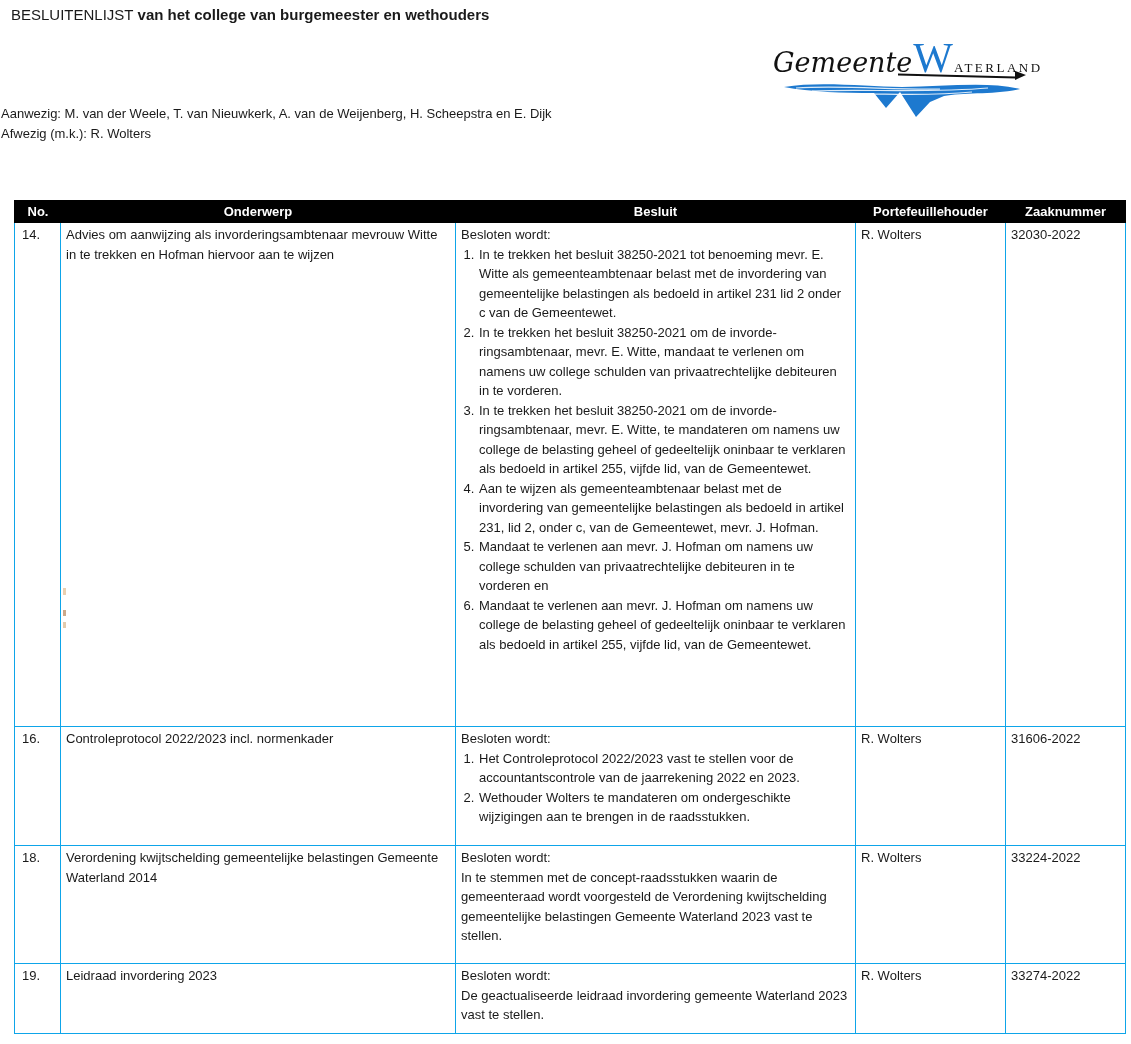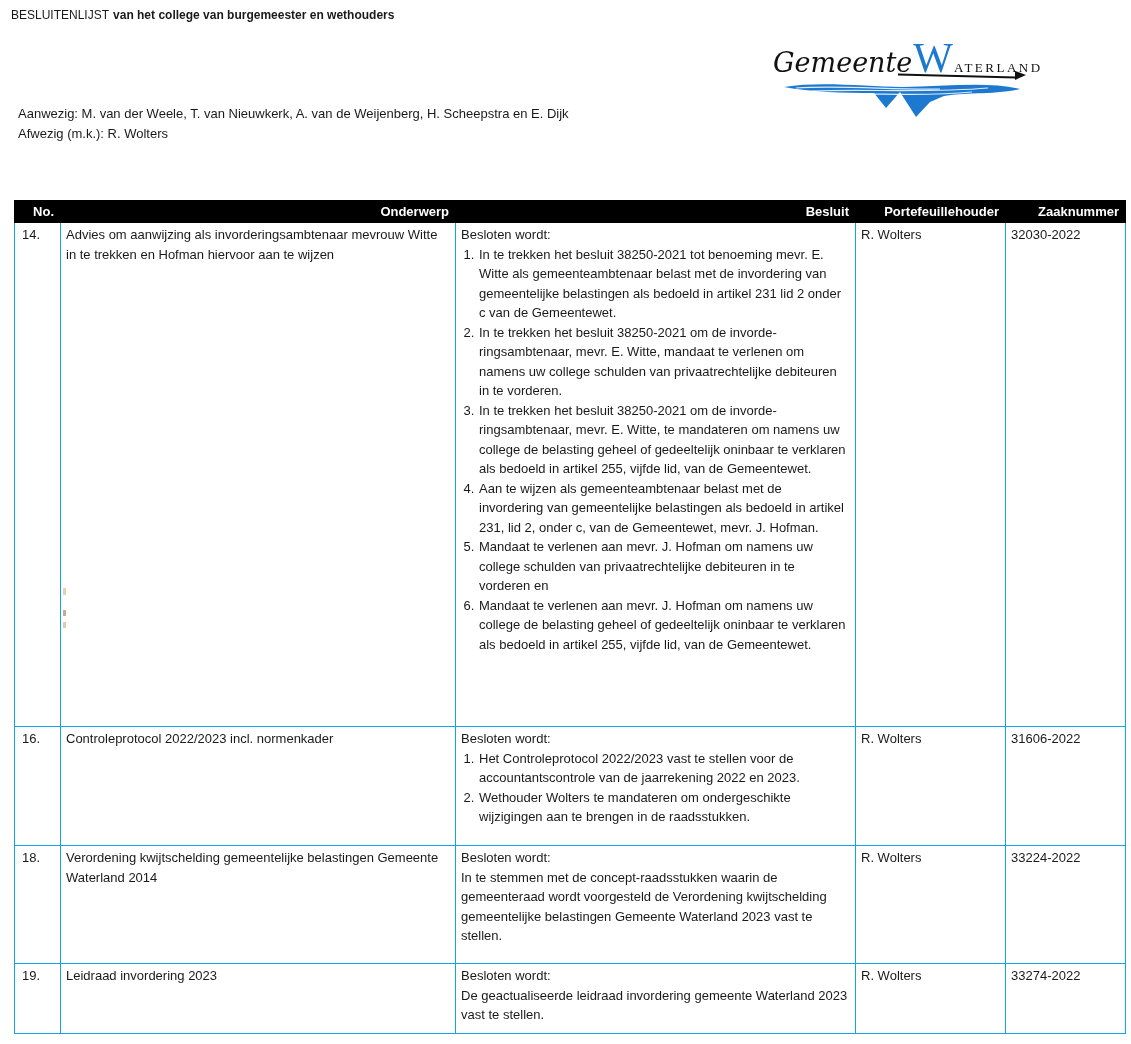--- a/index.html
+++ b/index.html
@@ -8,29 +8,29 @@
     background: #ffffff;
     font-family: "Liberation Sans", sans-serif;
     color: #1a1a1a;
     overflow: hidden;
   }
   .page { position: relative; width: 1131px; height: 1044px; background: #fff; }
 
   
   .doc-title {
     position: absolute; left: 11px; top: 7px;
-    font-size: 12px; line-height: 16px; white-space: nowrap;
+    font-size: 15px; line-height: 16px; white-space: nowrap;
   }
   .doc-title .title-main { font-weight: bold; margin-left: 4px; }
 
   .meta { position: absolute; left: 175px; top: 45px; font-size: 13px; line-height: 19.5px; }
   .meta-row { display: flex; }
   .meta-label { display: inline-block; width: 268px; }
 
-  .attendance { position: absolute; left: 18px; top: 104px; font-size: 13px; line-height: 19.5px; }
+  .attendance { position: absolute; left: 1px; top: 104px; font-size: 13px; line-height: 19.5px; }
 
   
   .logo { position: absolute; left: 754px; top: 38px; width: 280px; height: 84px; }
   .logo-text {
     position: absolute; left: 19px; top: 0;
     display: flex; align-items: baseline; white-space: nowrap;
   }
   .logo-gemeente {
     font-family: "DejaVu Serif", serif; font-style: italic;
     font-size: 27px; color: #111;
@@ -62,21 +62,21 @@
     background: linear-gradient(#d9a96f 0 18%, transparent 18% 55%, #a2622a 55% 70%, transparent 70% 85%, #caa06a 85% 100%);
     opacity: 0.55;
   }
 
   
   table.besluiten {
     position: absolute; left: 14px; top: 200px; width: 1111px;
     border-collapse: collapse; table-layout: fixed;
   }
   table.besluiten th {
-    background: #000; color: #fff; font-weight: bold; text-align: right;
+    background: #000; color: #fff; font-weight: bold; text-align: center;
     font-size: 13px; height: 22px; padding: 1px 6px 1px 6px;
     border: 1px solid #000;
   }
   table.besluiten th.h-no { padding-left: 7px; }
   table.besluiten td {
     border: 1px solid #0ea5e9; vertical-align: top;
     font-size: 13px; line-height: 19.5px;
     padding: 2px 6px 2px 5px;
   }
   table.besluiten td[data-name="cell-no"] { padding-left: 7px; }

